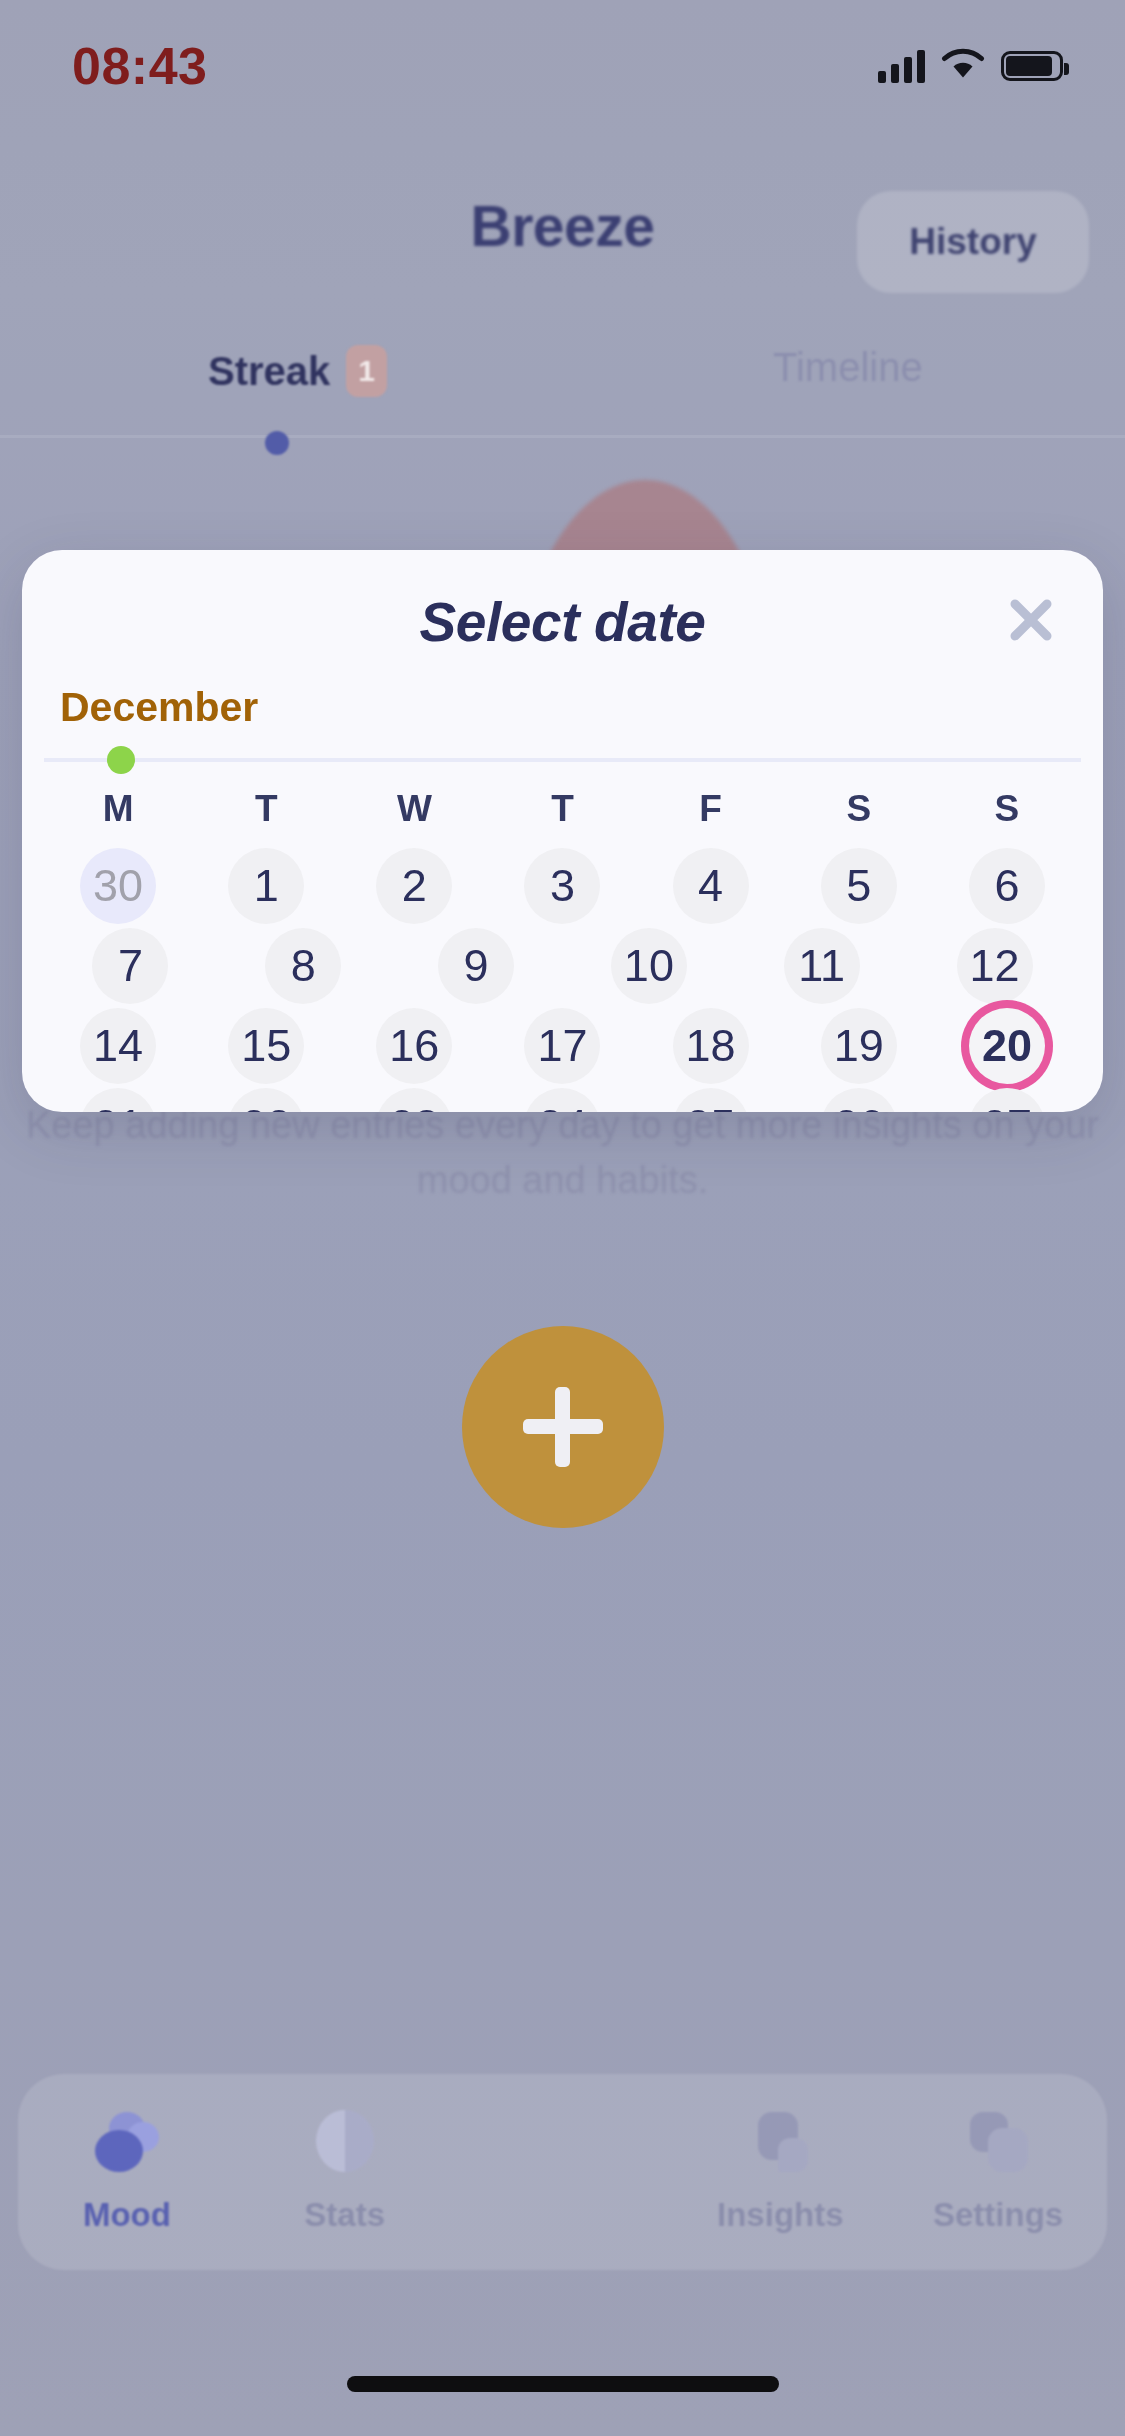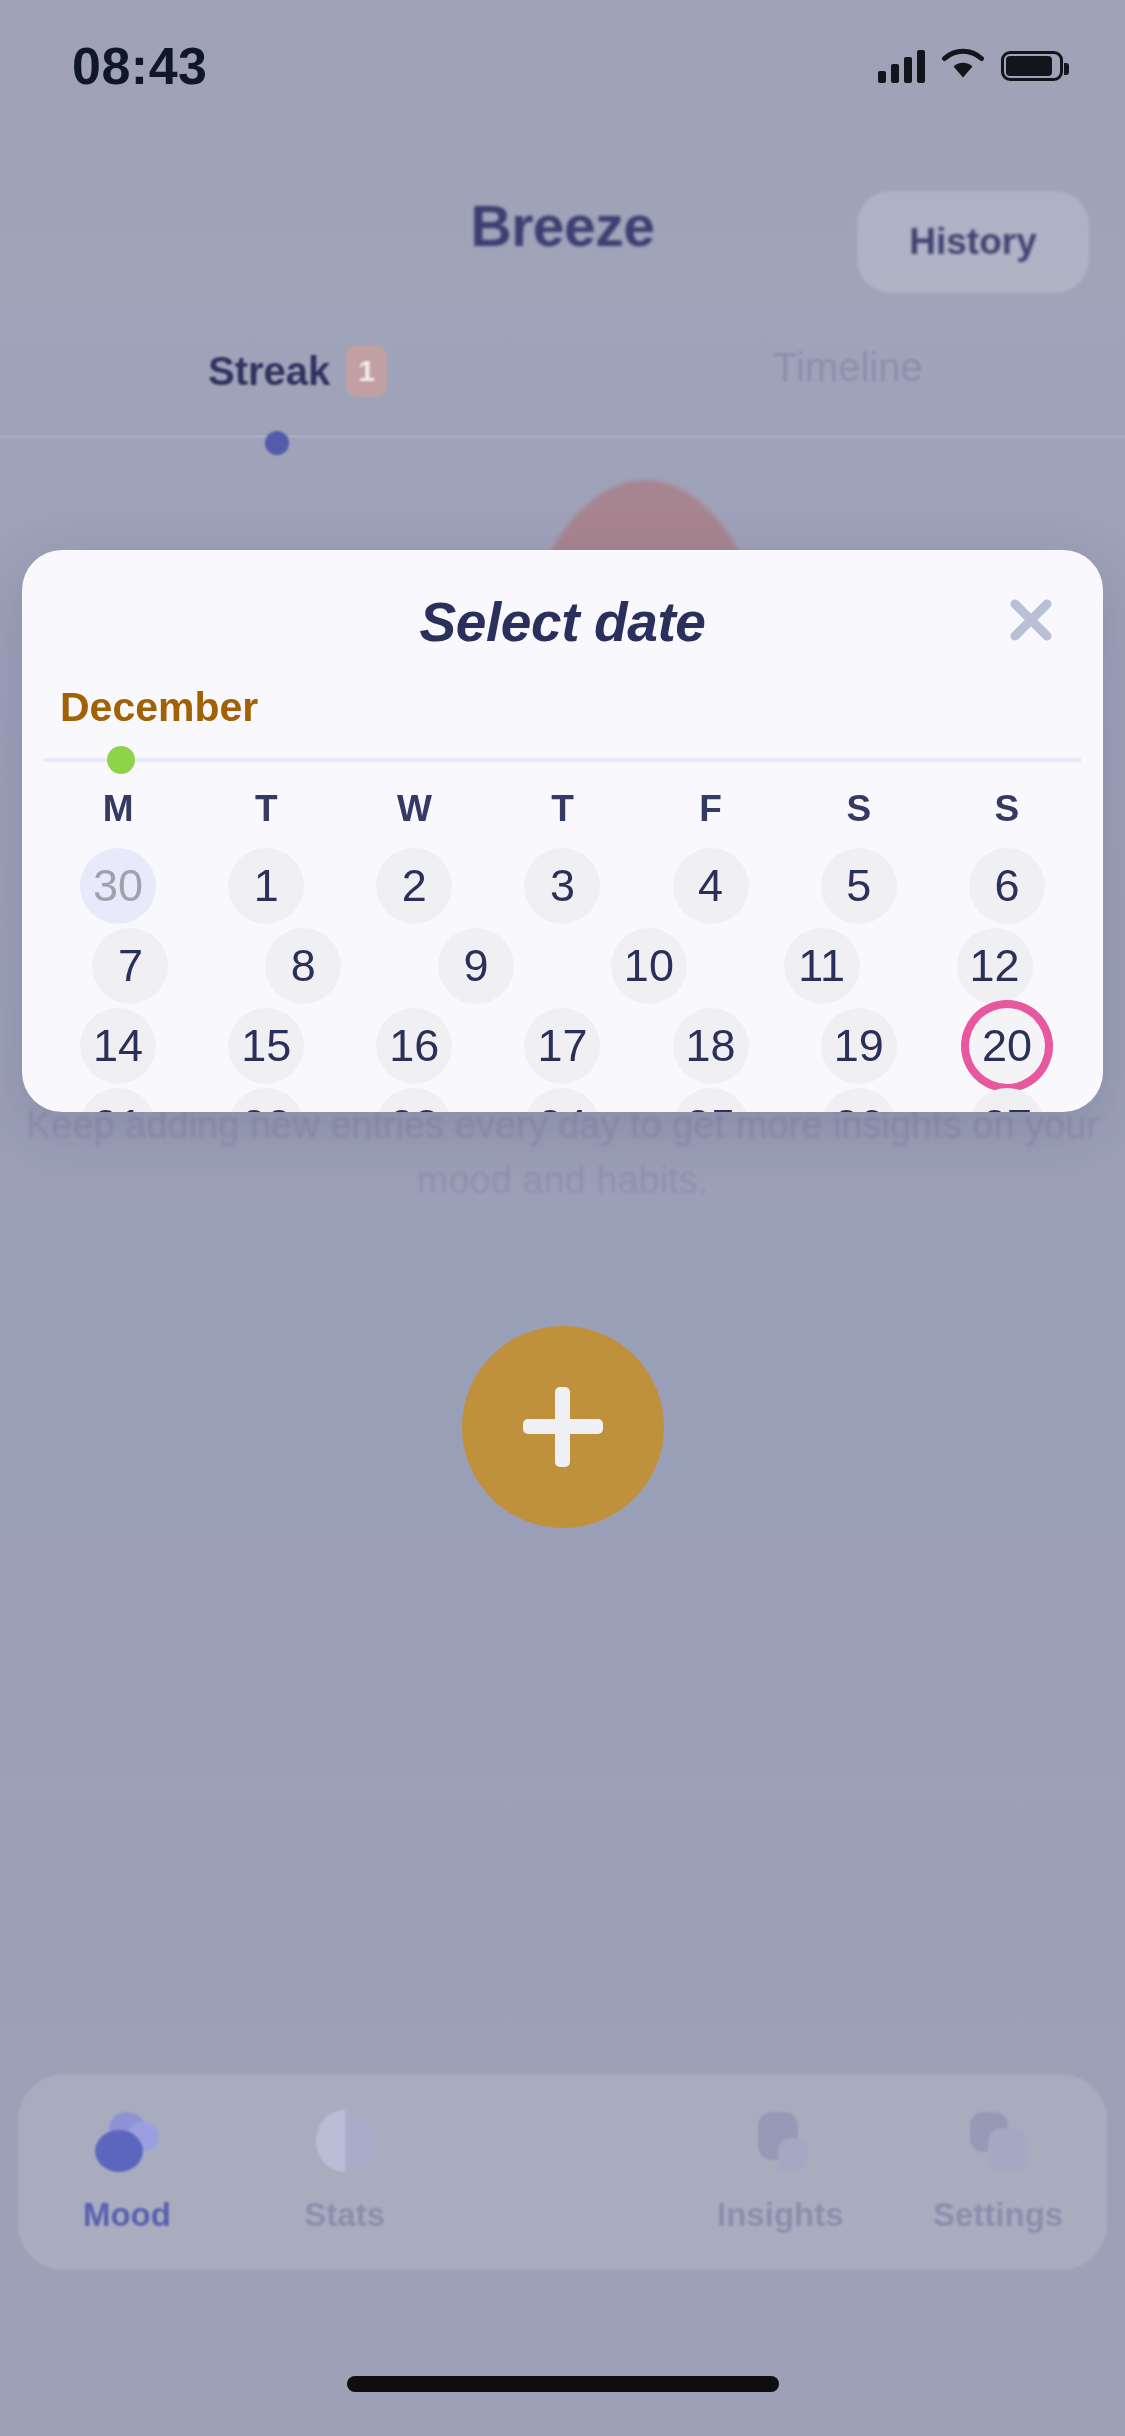--- a/index.html
+++ b/index.html
@@ -20,21 +20,21 @@
     background:rgba(150,153,175,0.18);
   }
 
   
   #statusbar{
     position:absolute; top:0; left:0; width:1125px; height:132px;
     display:flex; align-items:center; justify-content:space-between;
     padding:0 62px 0 72px; z-index:6;
   }
   #statusbar .clock{
-    font-size:52px; font-weight:600; color:#0f172a; letter-spacing:0.5px;
+    font-size:52px; font-weight:600; color:#7f1d1d; letter-spacing:0.5px;
   }
   #statusbar .icons{ display:flex; align-items:center; gap:16px; }
   .bars{ display:flex; align-items:flex-end; gap:5px; height:34px; }
   .bars i{ display:block; width:8px; background:#14151c; border-radius:2px; }
   .bars i:nth-child(1){ height:12px;}
   .bars i:nth-child(2){ height:19px;}
   .bars i:nth-child(3){ height:26px;}
   .bars i:nth-child(4){ height:33px;}
   .battery{
     width:62px; height:30px; border:3px solid #14151c; border-radius:9px;
@@ -341,21 +341,21 @@
         <div class="cell">
           <div class="daycircle">17</div>
         </div>
         <div class="cell">
           <div class="daycircle">18</div>
         </div>
         <div class="cell">
           <div class="daycircle">19</div>
         </div>
         <div class="cell selected">
-          <div class="daycircle" style="box-shadow: rgb(232, 88, 159) 0px 0px 0px 8px;">20</div>
+          <div class="daycircle" style="box-shadow: rgb(232, 88, 159) 0px 0px 0px 8px; font-weight: bold;">20</div>
         </div>
       </div>
       <div class="week">
         <div class="cell">
           <div class="daycircle">21</div>
         </div>
         <div class="cell">
           <div class="daycircle">22</div>
         </div>
         <div class="cell">

